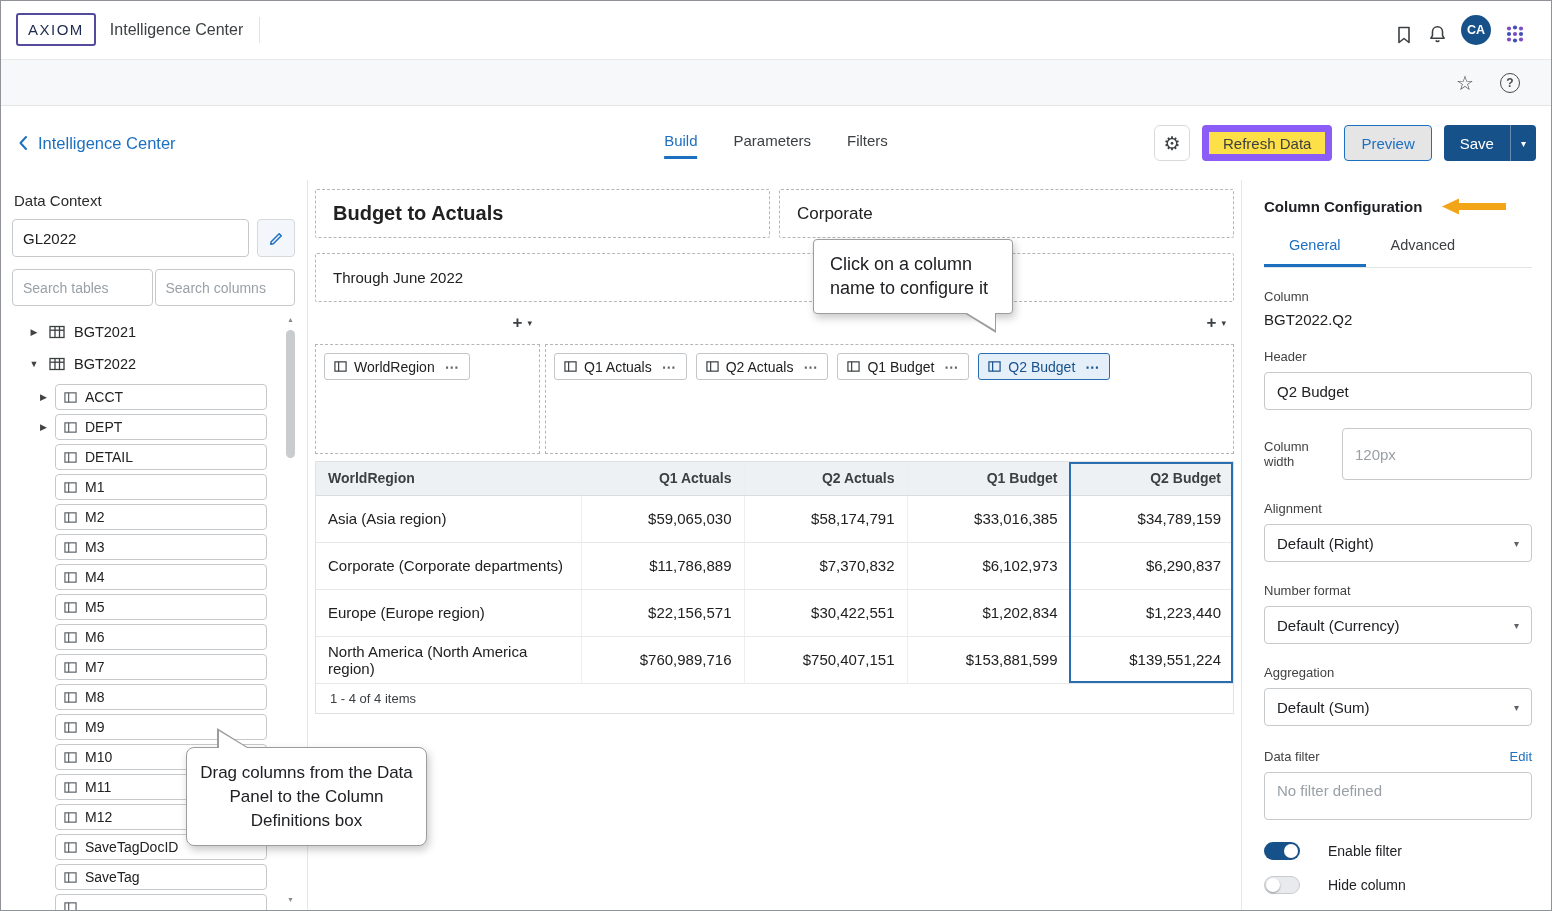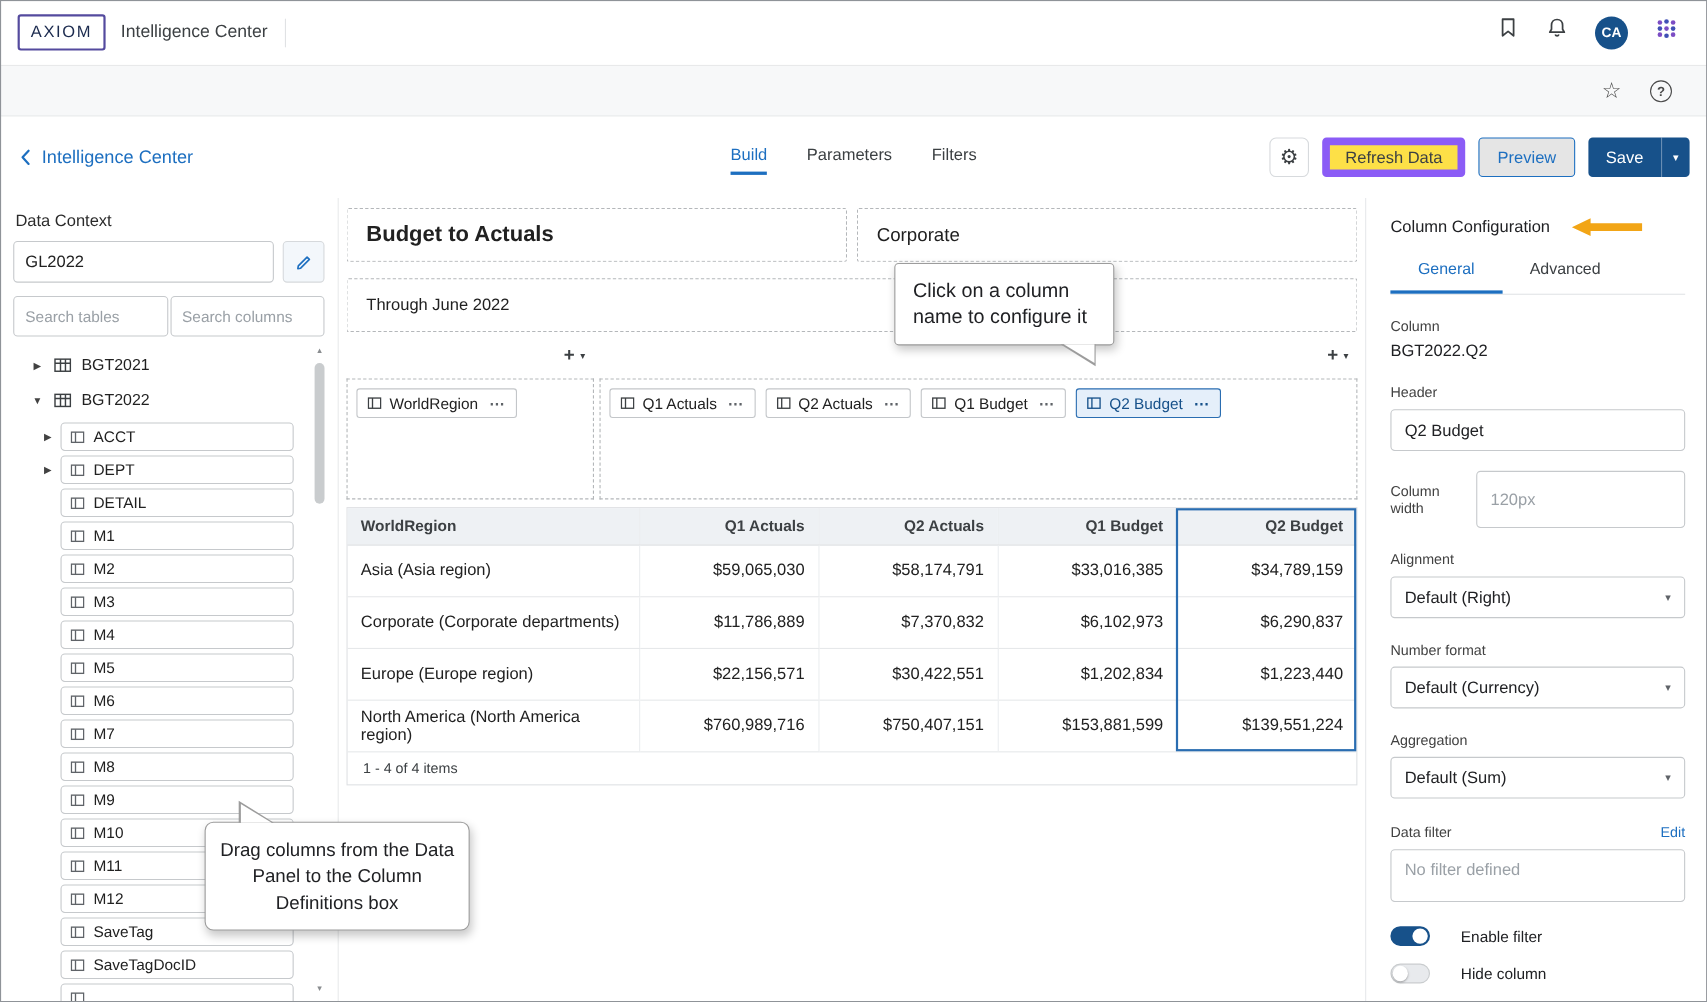--- a/index.html
+++ b/index.html
@@ -9,21 +9,21 @@
     --blue:#1d6fc0; --blue-dark:#17518a; --ink:#212121; --label:#424242;
     --border:#c6c9cc; --border-light:#e5e7e9; --dash:#b4b7ba; --ph:#9aa0a6;
     --orange:#F2A516; --sel:#2a6db1;
   }
   .frame{position:absolute;inset:0;border:1px solid #8f9398;pointer-events:none;z-index:900}
 
   
   .topbar{height:60px;display:flex;align-items:center;padding:0 16px;border-bottom:1px solid #e8e9ea;background:#fff}
   .logo-box{border:2px solid #544a9e;border-radius:3px;padding:6px 10px;font-weight:400;font-size:15px;letter-spacing:1.5px;color:#1b2a4e}
   .product{font-size:16px;color:#3c4043;margin:0 16px 0 14px;padding-right:16px;border-right:1px solid #e0e2e4;height:26px;display:flex;align-items:center}
-  .top-icons{margin-left:auto;display:flex;align-items:flex-start;gap:24px;padding-right:10px}
+  .top-icons{margin-left:auto;display:flex;align-items:flex-end;gap:13px;padding-right:10px}
   .icon-btn{background:none;border:none;cursor:pointer;display:flex;align-items:center;justify-content:center}
   .avatar{width:30px;height:30px;border-radius:50%;background:var(--blue-dark);color:#fff;font-size:12.5px;font-weight:700;display:flex;align-items:center;justify-content:center}
 
   
   .subbar{height:46px;background:#f7f8f9;border-bottom:1px solid #e4e5e7;display:flex;align-items:center;justify-content:flex-end;gap:26px;padding-right:32px}
   .star{font-size:20px;color:#4a4a4a;line-height:1}
   .help-circle{width:20px;height:20px;border:1.6px solid #4a4a4a;border-radius:50%;font-size:12px;font-weight:700;color:#4a4a4a;display:flex;align-items:center;justify-content:center}
 
   
   .toolbar{height:74px;display:flex;align-items:center;padding:0 16px;position:relative;background:#fff}
@@ -96,21 +96,21 @@
   .grid th{height:33px;background:#eef1f4;font-size:14px;font-weight:700;color:#3c4043;padding:0 12px;border-bottom:1px solid #d9dcdf;cursor:pointer}
   .grid td{height:47px;font-size:15px;color:var(--ink);padding:0 12px;border-bottom:1px solid #e6e8ea}
   .grid th+th,.grid td+td{border-left:1px solid #eceef0}
   .tl{text-align:left}.num{text-align:right}
   .grid-footer{height:29px;line-height:29px;font-size:13px;color:#3c4043;padding-left:14px}
   .sel-overlay{position:absolute;top:0;right:0;width:164px;height:221px;border:2px solid var(--sel);pointer-events:none}
 
   
   .config-panel{width:311px;flex:none;border-left:1px solid var(--border-light);padding:18px 20px 0 22px;background:#fff}
   .cfg-title-row{display:flex;align-items:center;gap:20px}
-  .cfg-title{font-size:15px;font-weight:400;color:#202124}
+  .cfg-title{font-size:15px;font-weight:700;color:#202124}
   .cfg-tabs{display:flex;border-bottom:1px solid #e2e4e6;margin-top:13px}
   .cfg-tab{padding:9px 25px 11px;font-size:14.5px;color:#3c4043;cursor:pointer;border-bottom:3px solid transparent}
   .cfg-tab.active{color:var(--blue);border-color:var(--blue);font-weight:500}
   .f-label{font-size:13px;color:var(--label);margin-top:21px}
   .f-value{font-size:15px;color:#202124;margin-top:7px}
   .text-input{width:100%;height:38px;border:1px solid var(--border);border-radius:4px;padding:0 12px;font-size:15px;color:#202124;margin-top:8px;font-family:inherit}
   .width-row{display:flex;align-items:center;justify-content:space-between;margin-top:18px}
   .width-label{font-size:13px;color:var(--label)}
   .width-input{width:190px;height:52px;border:1px solid var(--border);border-radius:4px;padding:0 12px;font-size:15px;font-family:inherit}
   .select{display:flex;align-items:center;justify-content:space-between;height:38px;border:1px solid var(--border);border-radius:4px;padding:0 12px;font-size:15px;color:#202124;margin-top:8px;cursor:pointer;background:#fff}
@@ -393,31 +393,31 @@
               <span>M12</span>
             </div>
           </div>
         <div class="child-row">
             <span class="tri-slot"></span>
             <div class="chip-col">
               <svg width="13" height="13" viewBox="0 0 14 14">
                 <rect x="1" y="2" width="12" height="10" fill="none" stroke="#5f6368" stroke-width="1.3"></rect>
                 <line x1="5" y1="2" x2="5" y2="12" stroke="#5f6368" stroke-width="1.3"></line>
               </svg>
+              <span>SaveTagDocID</span>
+            </div>
+          </div>
+        <div class="child-row">
+            <span class="tri-slot"></span>
+            <div class="chip-col">
+              <svg width="13" height="13" viewBox="0 0 14 14">
+                <rect x="1" y="2" width="12" height="10" fill="none" stroke="#5f6368" stroke-width="1.3"></rect>
+                <line x1="5" y1="2" x2="5" y2="12" stroke="#5f6368" stroke-width="1.3"></line>
+              </svg>
               <span>SaveTag</span>
-            </div>
-          </div>
-        <div class="child-row">
-            <span class="tri-slot"></span>
-            <div class="chip-col">
-              <svg width="13" height="13" viewBox="0 0 14 14">
-                <rect x="1" y="2" width="12" height="10" fill="none" stroke="#5f6368" stroke-width="1.3"></rect>
-                <line x1="5" y1="2" x2="5" y2="12" stroke="#5f6368" stroke-width="1.3"></line>
-              </svg>
-              <span>SaveTagDocID</span>
             </div>
           </div>
         <div class="child-row">
             <span class="tri-slot"></span>
             <div class="chip-col">
               <svg width="13" height="13" viewBox="0 0 14 14">
                 <rect x="1" y="2" width="12" height="10" fill="none" stroke="#5f6368" stroke-width="1.3"></rect>
                 <line x1="5" y1="2" x2="5" y2="12" stroke="#5f6368" stroke-width="1.3"></line>
               </svg>
             </div>

